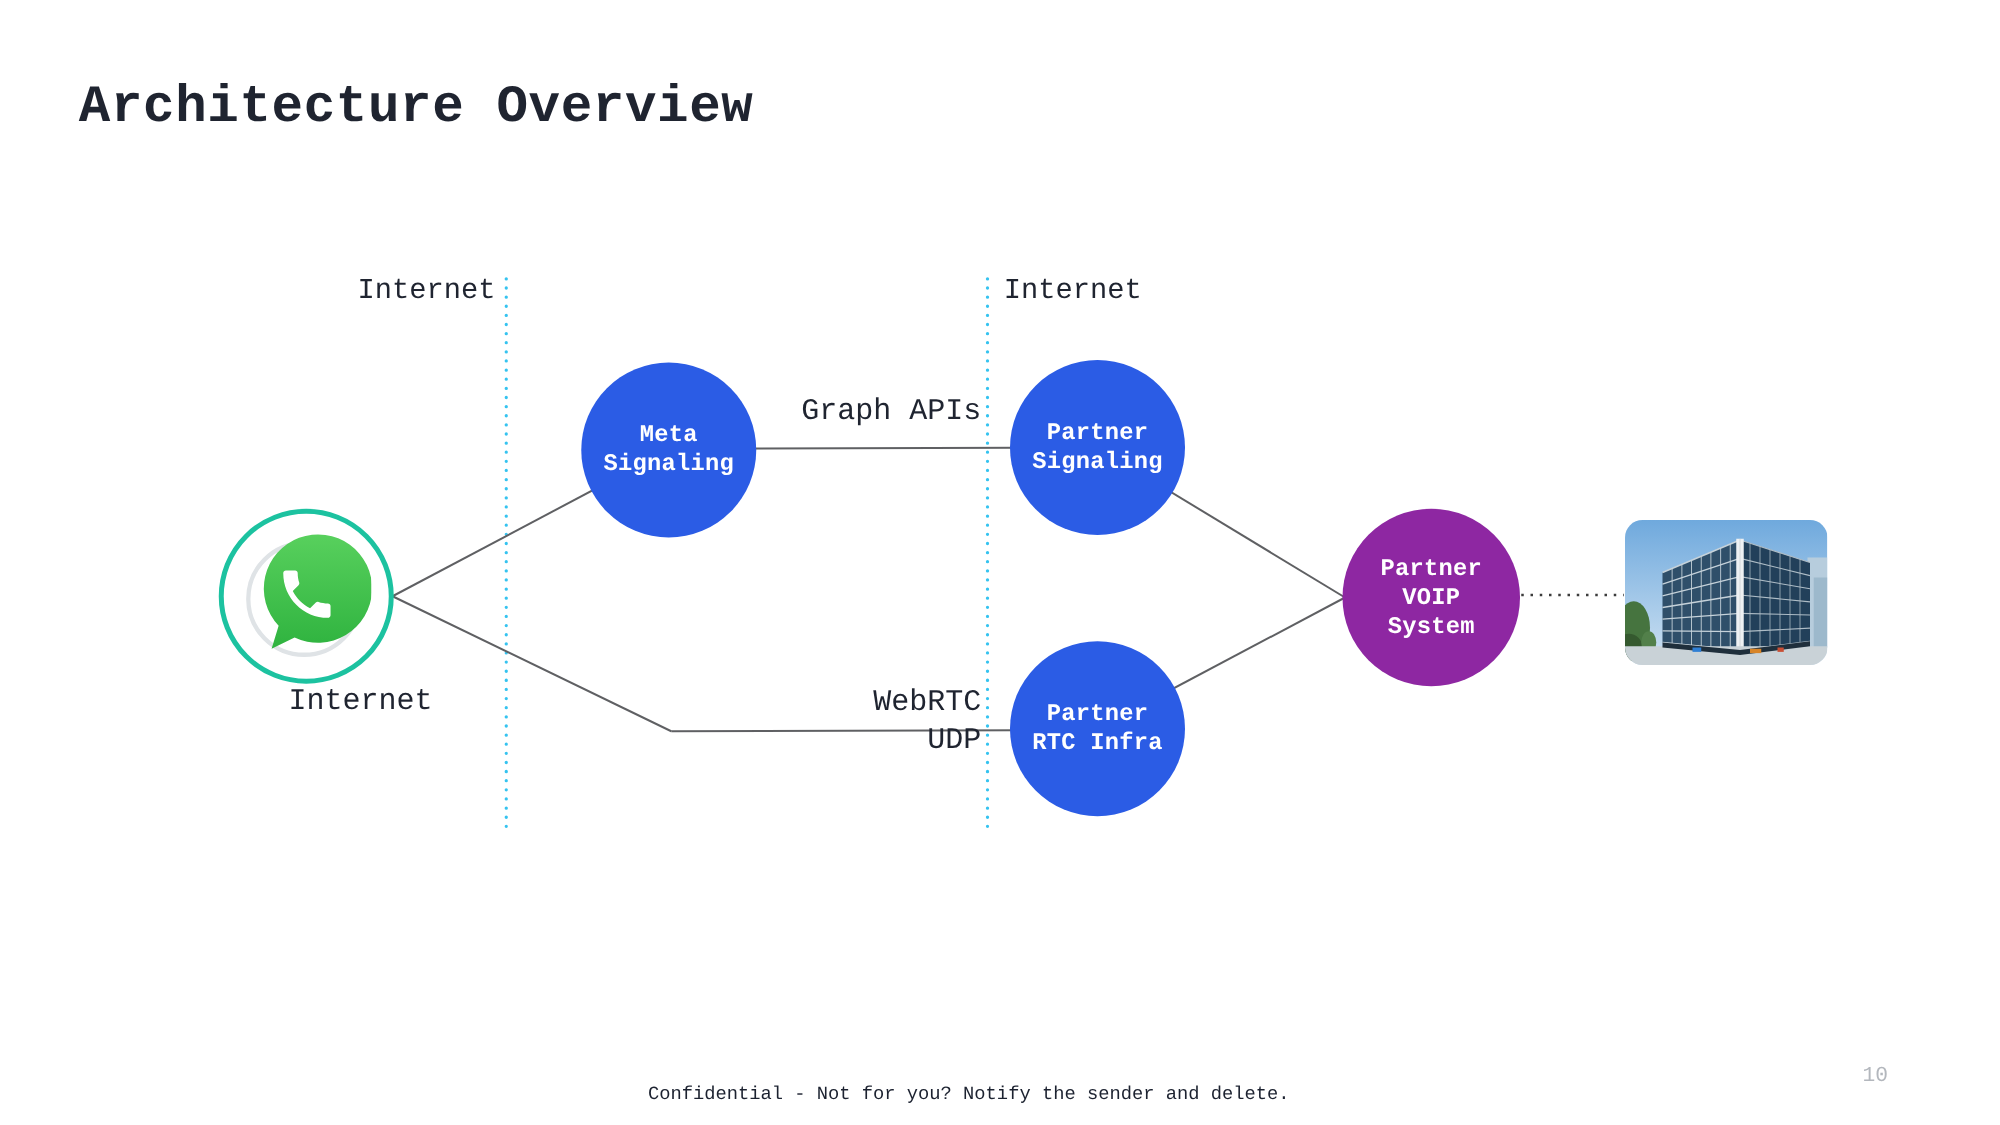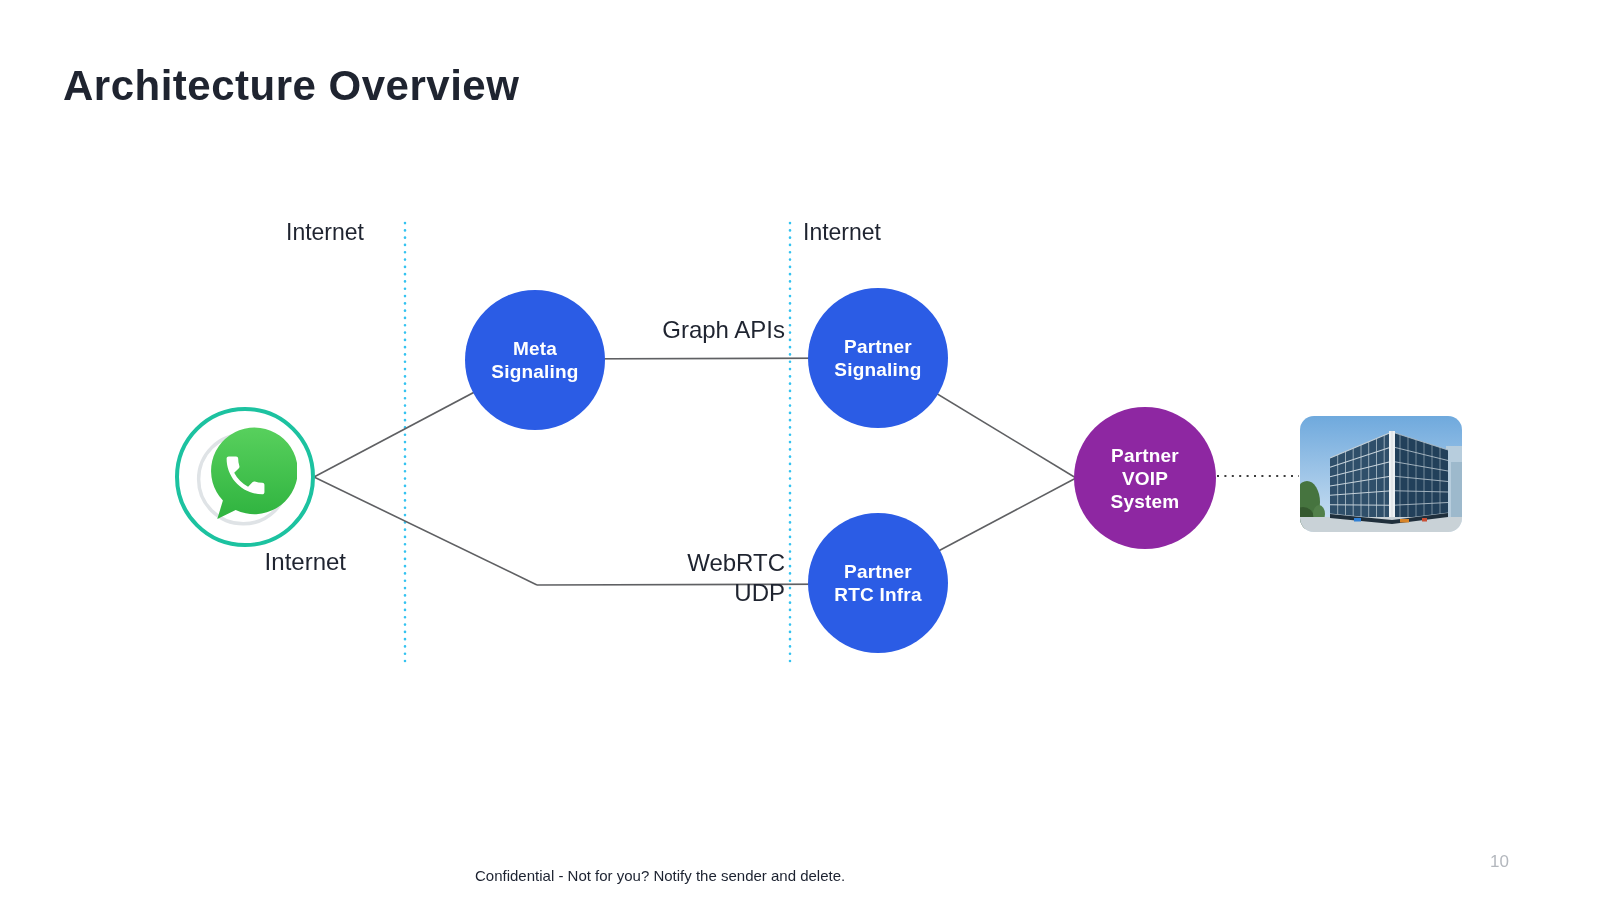--- a/index.html
+++ b/index.html
@@ -3,21 +3,21 @@
 <meta charset="utf-8">
 <style>
   html,body{margin:0;padding:0;}
   body{
     width:1600px;height:900px;position:relative;overflow:hidden;
     background:#ffffff;
     font-family:"Liberation Sans","DejaVu Sans",sans-serif;
     color:var(--text-dark,#1f2430);
   }
   .abs{position:absolute;}
-  #stage{position:absolute;inset:0;width:1600px;height:648px;}
+  #stage{position:absolute;inset:0;width:1600px;height:648px;font-family:Liberation Mono, monospace;}
   #connector-layer{position:absolute;left:0;top:0;z-index:0;}
   .gray-line{stroke:var(--connector-gray,#5f6063);stroke-width:1.6;fill:none;}
   .cyan-dotted{stroke:var(--internet-dotted,#35c3f0);stroke-width:2.6;fill:none;
                stroke-dasharray:0.1 7.2;stroke-linecap:round;}
   .black-dotted{stroke:#3c3c3c;stroke-width:2;fill:none;stroke-dasharray:2 5.4;}
 
   .slide-title{
     left:63px;top:62px;font-size:42px;font-weight:800;letter-spacing:0.5px;
     color:var(--text-dark,#1f2430);
   }
@@ -37,21 +37,21 @@
   .whatsapp-circle{
     left:175px;top:407px;width:140px;height:140px;border-radius:50%;
     background:#ffffff;border:4px solid var(--whatsapp-ring,#1cc2a0);
     box-sizing:border-box;display:flex;align-items:center;justify-content:center;z-index:1;
   }
   .building-frame{
     left:1300px;top:416px;width:162px;height:116px;border-radius:14px;
     overflow:hidden;z-index:1;
   }
   .footer-note{
-    left:475px;top:867px;width:600px;text-align:left;font-size:15px;
+    left:475px;top:867px;width:600px;text-align:center;font-size:15px;
     color:#1c2230;z-index:2;
   }
   .page-number{
     left:1490px;top:852px;width:50px;font-size:17px;
     color:var(--page-number-gray,#b3b7bd);z-index:2;
   }
 </style>
 </head>
 <body>
 

